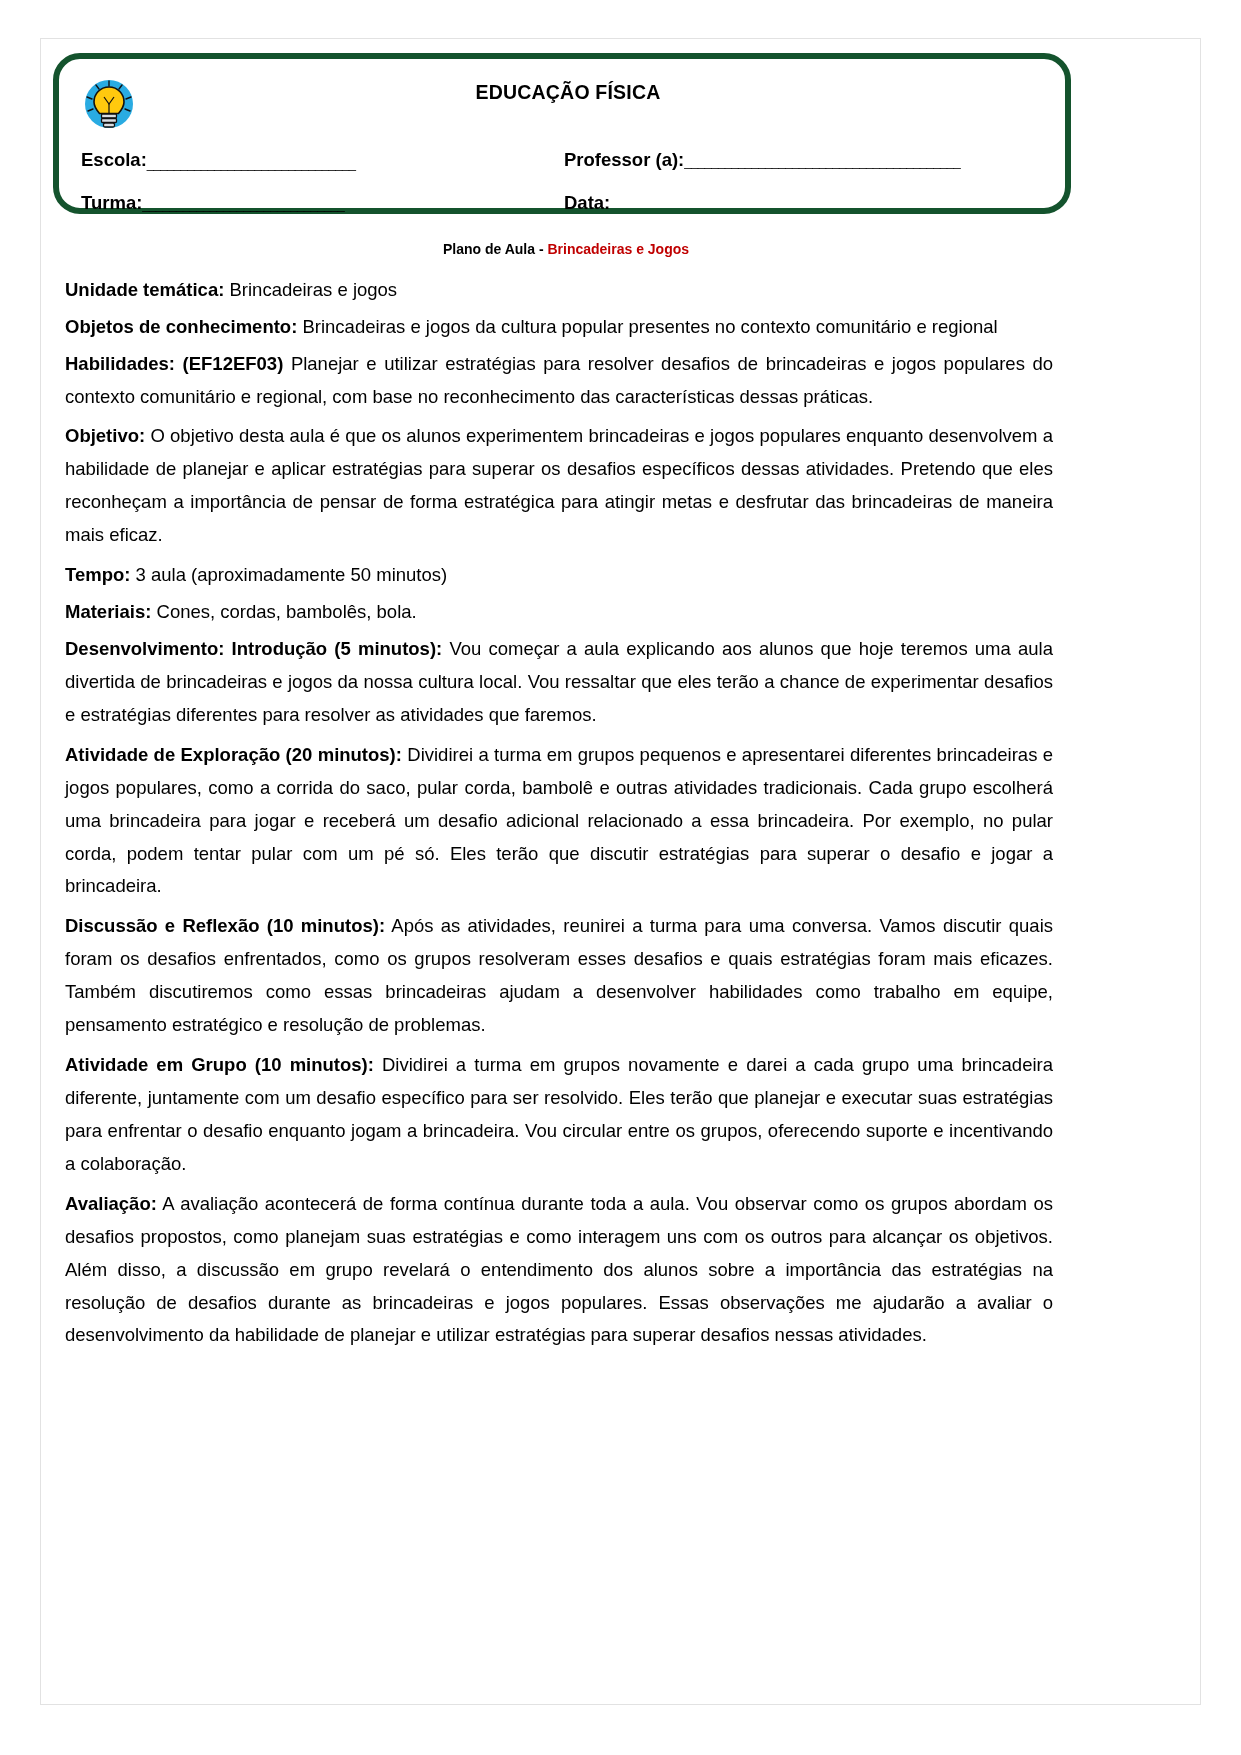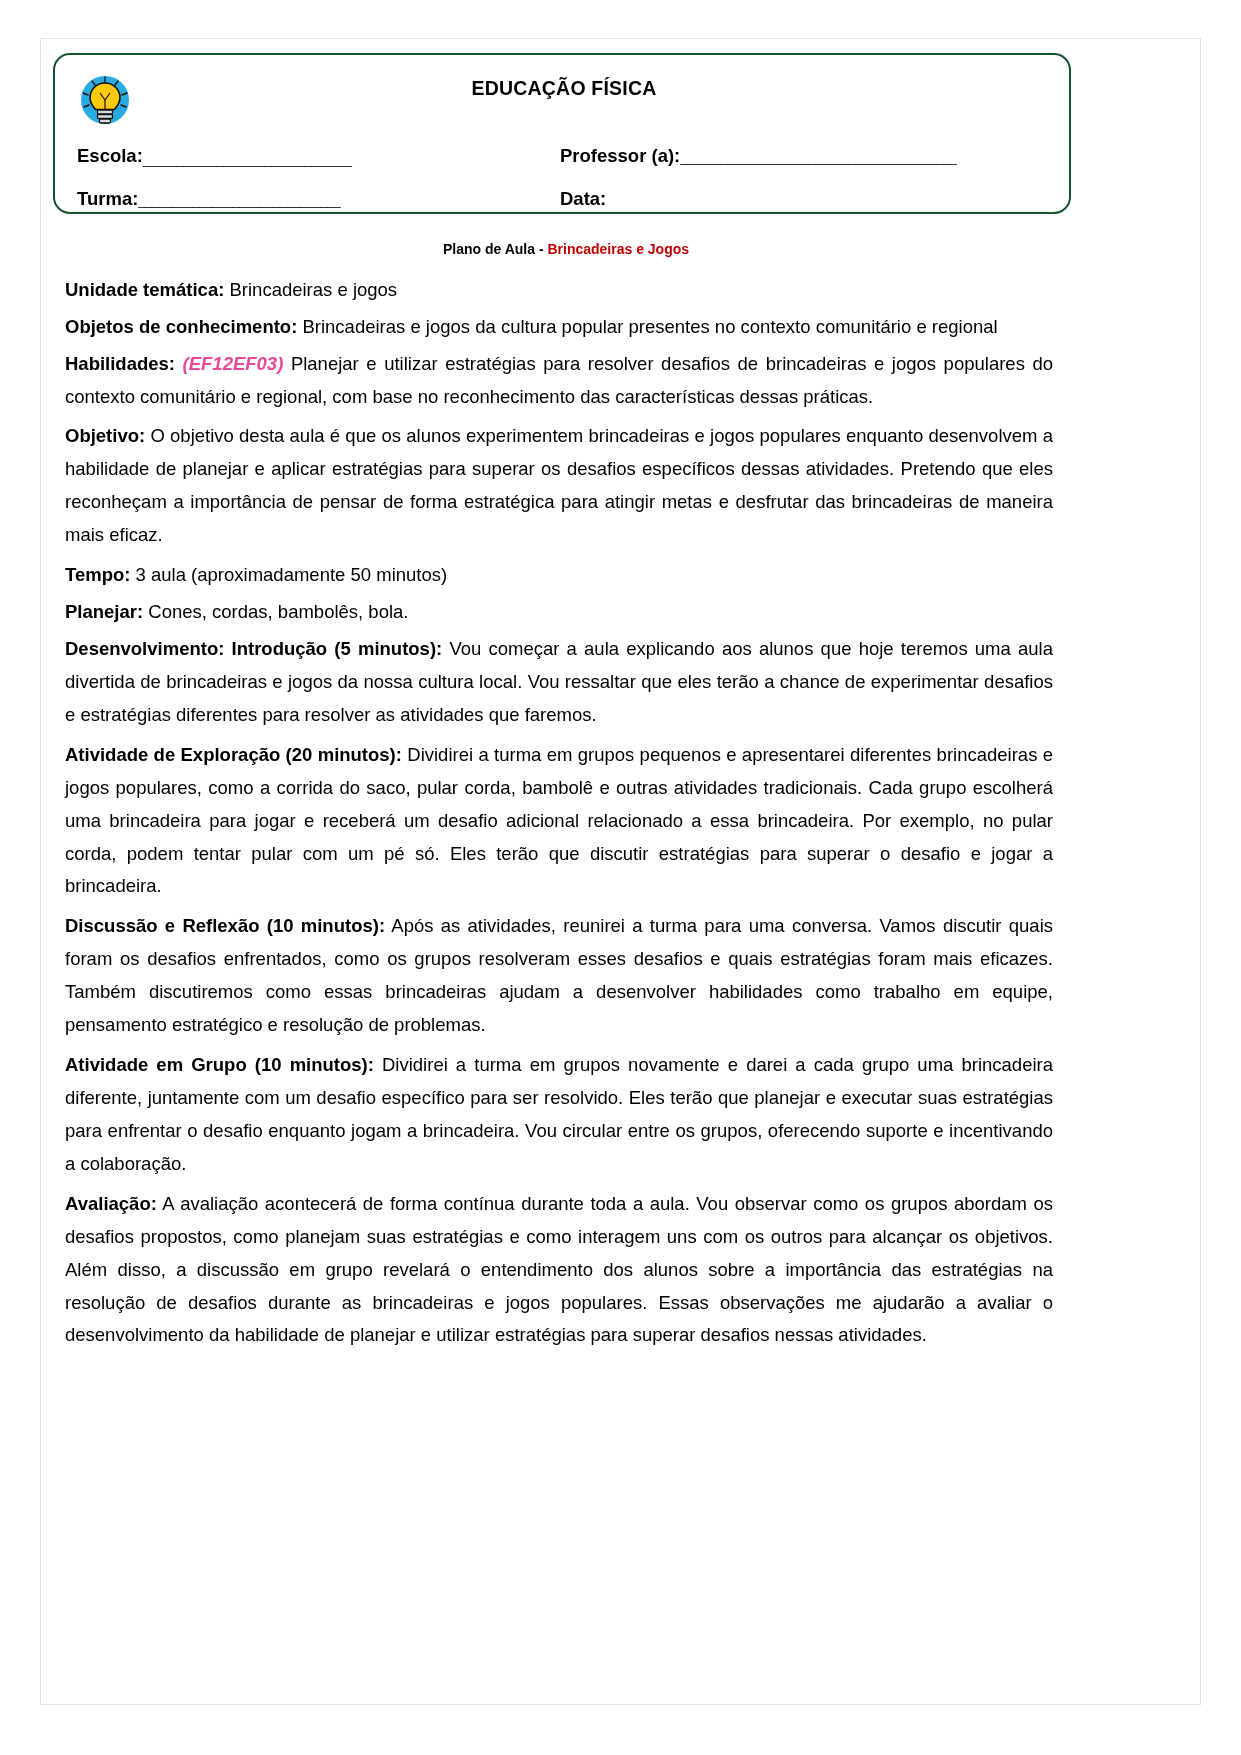--- a/index.html
+++ b/index.html
@@ -27,22 +27,22 @@
     background: #ffffff;
   }
 
   
   .header-box {
     position: absolute;
     left: 12px;
     top: 14px;
     width: 1018px;
     height: 161px;
-    border: 2px solid #14532d;
-    border-radius: 17px;
+    border: 6px solid #14532d;
+    border-radius: 27px;
     background: #ffffff;
     padding-left: 24px;
   }
 
   .bulb-icon {
     position: absolute;
     left: 17px;
     top: 14px;
     width: 66px;
     height: 66px;
@@ -110,21 +110,21 @@
 
   p.para {
     margin: 0 14px 7px 0;
     font-size: 18.5px;
     line-height: 1.78;
     text-align: justify;
     text-justify: inter-word;
     hyphens: none;
   }
   p.para b { font-weight: bold; }
-  p.para .code { color: #ec4899; font-weight: bold; font-style: italic; }
+  p.para .code { color: #000000; font-weight: bold; }
 
   p.tight { margin-bottom: 4px; }
 </style>
 </head>
 <body>
 
 <div class="page">
 
   <div class="header-box">
 
@@ -199,21 +199,21 @@
     <p class="para">
       <b>Objetivo:</b><span> O objetivo desta aula é que os alunos experimentem brincadeiras e jogos populares enquanto desenvolvem a habilidade de planejar e aplicar estratégias para superar os desafios específicos dessas atividades. Pretendo que eles reconheçam a importância de pensar de forma estratégica para atingir metas e desfrutar das brincadeiras de maneira mais eficaz.</span>
     </p>
 
 
     <p class="para tight">
       <b>Tempo:</b><span> 3 aula (aproximadamente 50 minutos)</span>
     </p>
 
     <p class="para tight">
-      <b>Planejar:</b><span> Cones, cordas, bambolês, bola.</span>
+      <b>Materiais:</b><span> Cones, cordas, bambolês, bola.</span>
     </p>
 
     <p class="para">
       <b>Desenvolvimento: Introdução (5 minutos):</b><span> Vou começar a aula explicando aos alunos que hoje teremos uma aula divertida de brincadeiras e jogos da nossa cultura local. Vou ressaltar que eles terão a chance de experimentar desafios e estratégias diferentes para resolver as atividades que faremos.</span>
     </p>
 
     <p class="para">
       <b>Atividade de Exploração (20 minutos):</b><span> Dividirei a turma em grupos pequenos e apresentarei diferentes brincadeiras e jogos populares, como a corrida do saco, pular corda, bambolê e outras atividades tradicionais. Cada grupo escolherá uma brincadeira para jogar e receberá um desafio adicional relacionado a essa brincadeira. Por exemplo, no pular corda, podem tentar pular com um pé só. Eles terão que discutir estratégias para superar o desafio e jogar a brincadeira.</span>
     </p>
 

